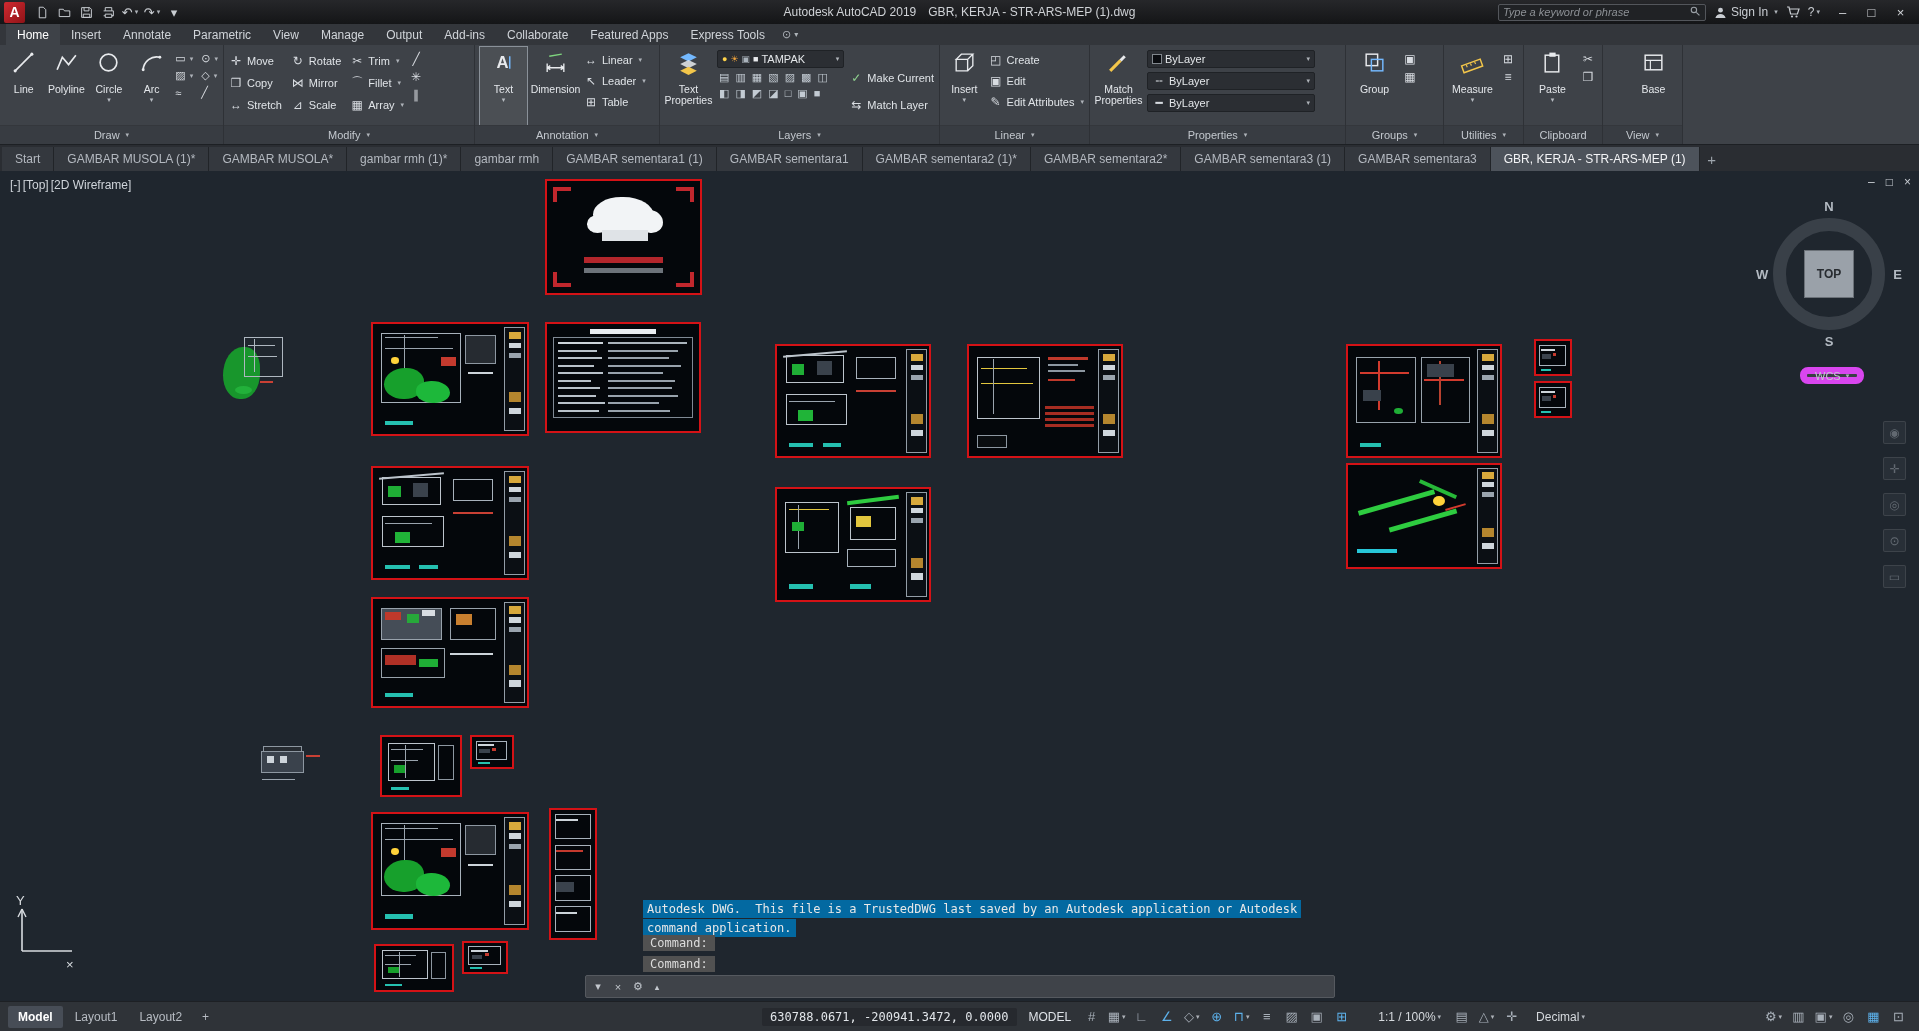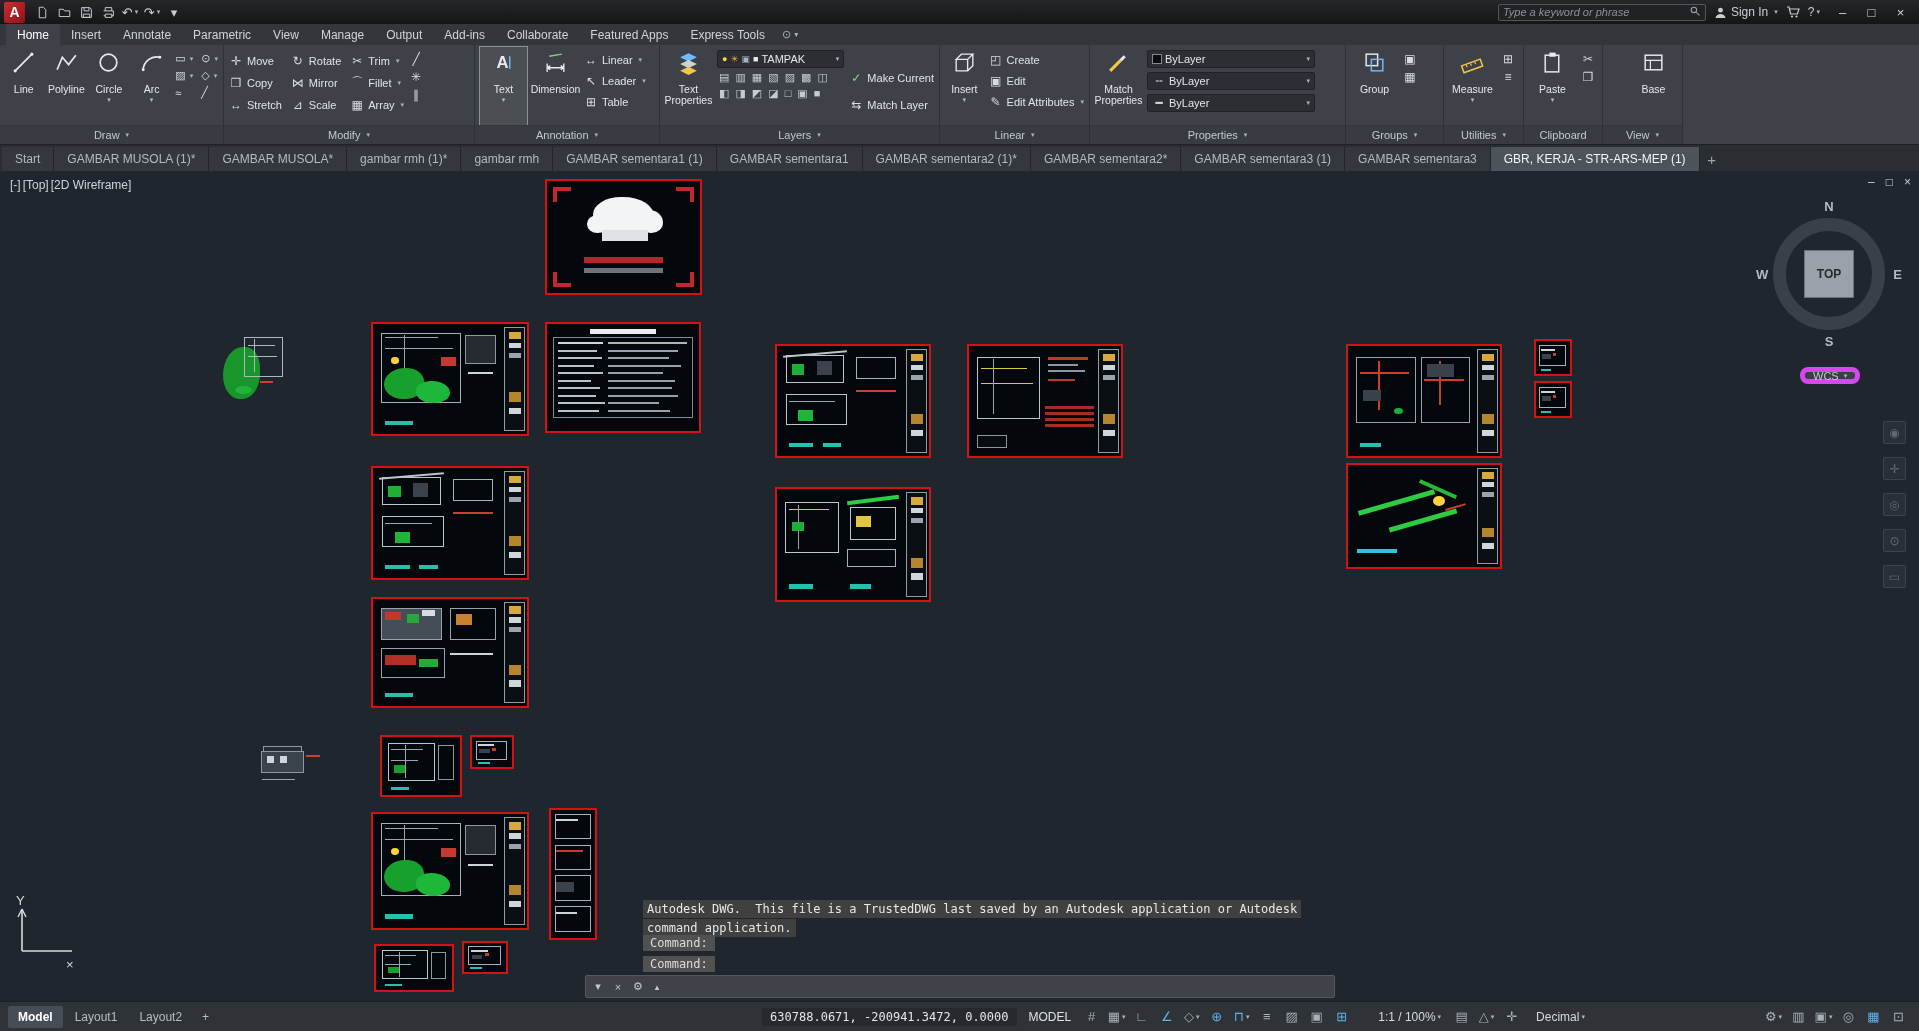--- a/index.html
+++ b/index.html
@@ -71,26 +71,26 @@
   .sheet.noborder{border:none;background:transparent}
   .fg{position:absolute;display:block}
   .vcwrap{position:absolute;left:1754px;top:28px;width:150px;height:150px}
   .vcring{position:absolute;left:19px;top:19px;width:112px;height:112px;border-radius:50%;border:13px solid rgba(125,132,140,.28)}
   .vcdir{position:absolute;color:#b3bac2;font-size:13px;font-weight:bold}
   .vcn{left:50%;top:0;transform:translateX(-50%)}
   .vcs{left:50%;bottom:0;transform:translateX(-50%)}
   .vcw{left:2px;top:50%;transform:translateY(-50%)}
   .vce{right:2px;top:50%;transform:translateY(-50%)}
   .vctop{position:absolute;left:50%;top:50%;transform:translate(-50%,-50%);width:50px;height:48px;background:#9aa1a9;color:#272b30;font-size:12px;font-weight:bold;display:flex;align-items:center;justify-content:center;border:1px solid #6b7178}
-  .wcschip{position:absolute;left:1800px;top:196px;height:17px;padding:0 8px;background:#3a3f45;border:5px solid #d946ef;border-radius:8px;color:#c3c9d0;font-size:11px;display:flex;align-items:center;gap:3px}
+  .wcschip{position:absolute;left:1800px;top:196px;height:17px;padding:0 8px;background:#3a3f45;border:7px solid #d946ef;border-radius:8px;color:#c3c9d0;font-size:11px;display:flex;align-items:center;gap:3px}
   .navbar{position:absolute;right:13px;top:250px;display:flex;flex-direction:column;gap:13px}
   .nbi{width:23px;height:23px;border:1px solid rgba(255,255,255,.10);background:rgba(255,255,255,.045);color:rgba(205,214,224,.35);font-size:12px;display:flex;align-items:center;justify-content:center;border-radius:2px}
   .ucs{position:absolute;left:8px;top:722px}
   .trusted{position:absolute;left:643px;top:729px;font:12px "DejaVu Sans Mono",monospace;color:#e8e8e8;line-height:16px}
-  .trusted div{background:#404040;display:table;padding:1px 4px;white-space:pre;margin-bottom:1px}
+  .trusted div{background:#0369a1;display:table;padding:1px 4px;white-space:pre;margin-bottom:1px}
   .cmdchip{position:absolute;left:643px;font:12px "DejaVu Sans Mono",monospace;color:#dcdcdc;background:#515151;padding:1px 7px;white-space:pre}
   .cmdbar{position:absolute;left:585px;top:804px;width:750px;height:23px;background:rgba(66,70,75,.93);border:1px solid #55595f;border-radius:2px;display:flex;align-items:center;padding:0 4px;gap:4px;z-index:6}
   .cic{color:#c3c8ce;font-size:11px;width:16px;text-align:center}
   .cmdinput{flex:1;display:flex;align-items:center;height:17px;background:#3a3e43;border-radius:1px;padding:0 6px;font-size:12px;font-style:italic;color:#9aa0a7}
   .cmdup{color:#c3c8ce;font-size:9px;width:14px;text-align:center}
 
   
   .statusbar{height:30px;background:#2f3338;display:flex;align-items:center;padding:0 8px;font-size:12px;color:#c6cbd1;border-top:1px solid #1d2024}
   .ltabs{display:flex;align-items:center;gap:2px}
   .ltab{padding:4px 10px;color:#b7bcc3}
@@ -123,20 +123,21 @@
       </svg>
   </span>
   <span class="qbtn">
     <svg viewBox="0 0 16 16">
         <path d="M4 6V2h8v4 M2 6h12v6h-2 M4 10h8v4H4z M2 12h2 M12 12h2" fill="none" stroke="#c9cdd2" stroke-width="1.2"></path>
       </svg>
   </span>
   <span class="qbtn">↶<i class="caret">▾</i></span>
   <span class="qbtn">↷<i class="caret">▾</i></span>
   <span class="qbtn">▾</span>
+  <div class="title-text">Autodesk AutoCAD 2019  GBR, KERJA - STR-ARS-MEP (1).dwg</div>
   <div class="tb-right">
     <div class="searchbox">
       <input placeholder="Type a keyword or phrase" style="">
       <span>
         <svg viewBox="0 0 14 14" width="11" height="11">
             <circle cx="5" cy="5" r="3.4" fill="none" stroke="#9aa0a6" stroke-width="1.4"></circle>
             <path d="M8 8l4 4" stroke="#9aa0a6" stroke-width="1.4"></path>
           </svg>
       </span>
     </div>

